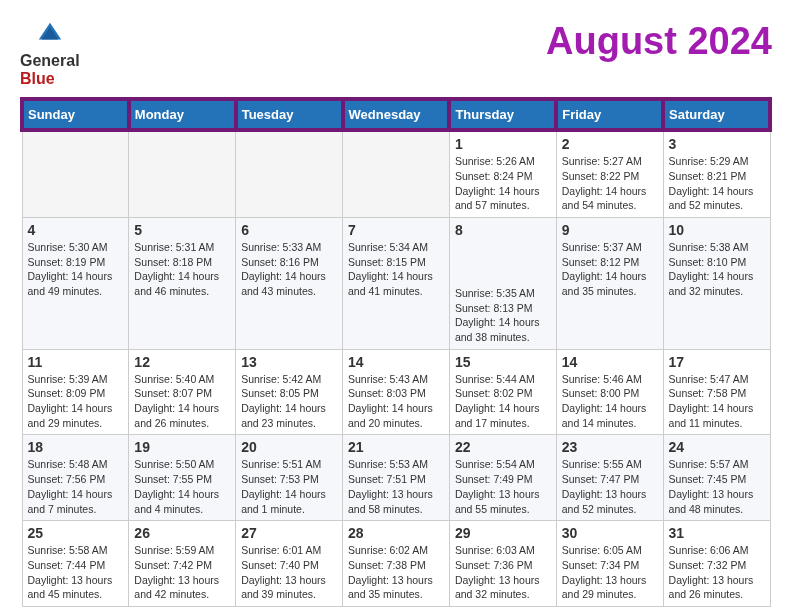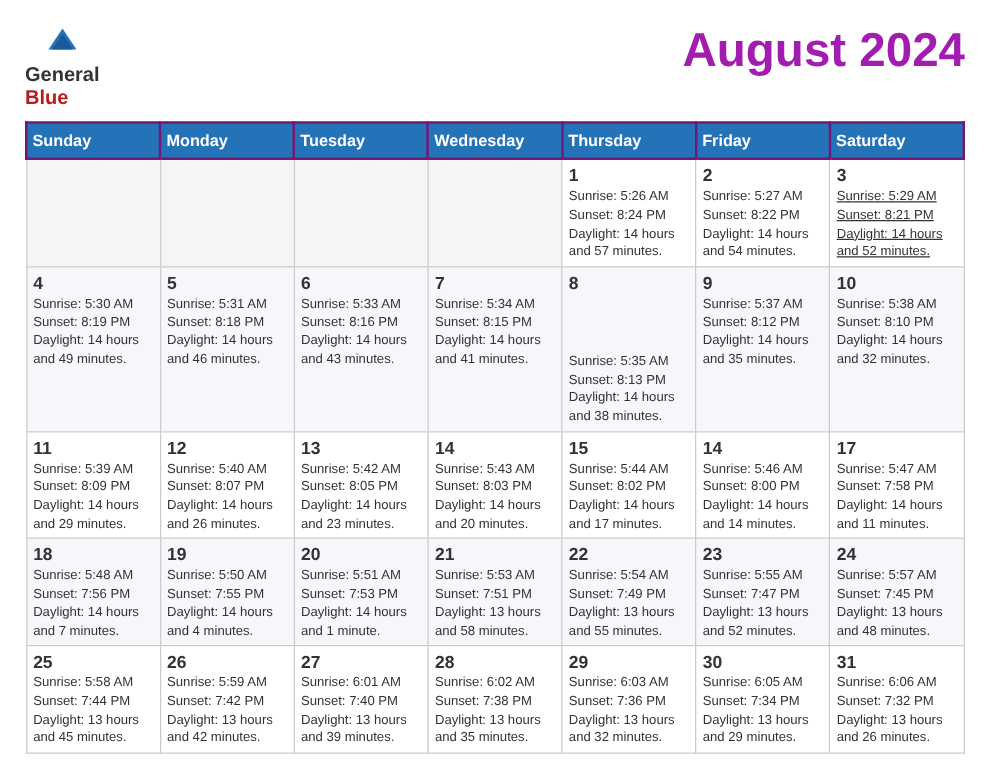--- a/index.html
+++ b/index.html
@@ -58,21 +58,21 @@
       border-collapse: collapse;
       table-layout: fixed;
     }
     th {
       background-color: #2472b8;
       color: #fff;
       font-size: 13px;
       font-weight: bold;
       padding: 6px 4px;
       text-align: left;
-      border: 2px solid #701a75;
+      border: 4px solid #701a75;
     }
     td {
       vertical-align: top;
       border: 1px solid #ccc;
       padding: 4px 5px;
       font-size: 10.5px;
       color: #333;
       height: 82px;
       background: #fff;
     }
@@ -139,21 +139,21 @@
         </td>
         <td>
           <span class="day-number">2</span>
           <div class="day-info" style="white-space: pre-line;">Sunrise: 5:27 AM
 Sunset: 8:22 PM
 Daylight: 14 hours
 and 54 minutes.</div>
         </td>
         <td>
           <span class="day-number">3</span>
-          <div class="day-info" style="white-space: pre-line; text-decoration: underline;">Sunrise: 5:29 AM
+          <div class="day-info" style="white-space: pre-line;">Sunrise: 5:29 AM
 Sunset: 8:21 PM
 Daylight: 14 hours
 and 52 minutes.</div>
         </td>
       </tr>
       <tr>
         <td>
           <span class="day-number">4</span>
           <div class="day-info" style="white-space: pre-line;">Sunrise: 5:30 AM
 Sunset: 8:19 PM

